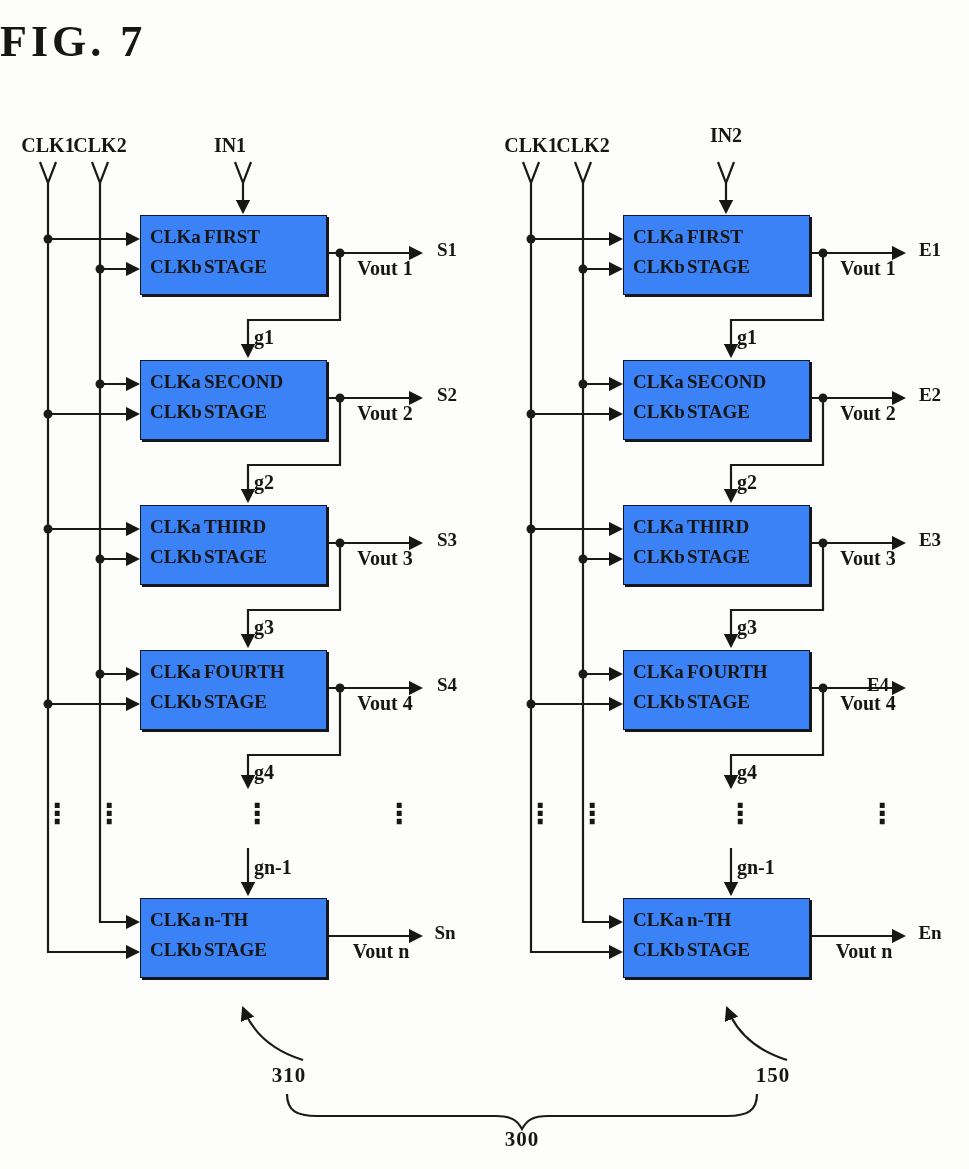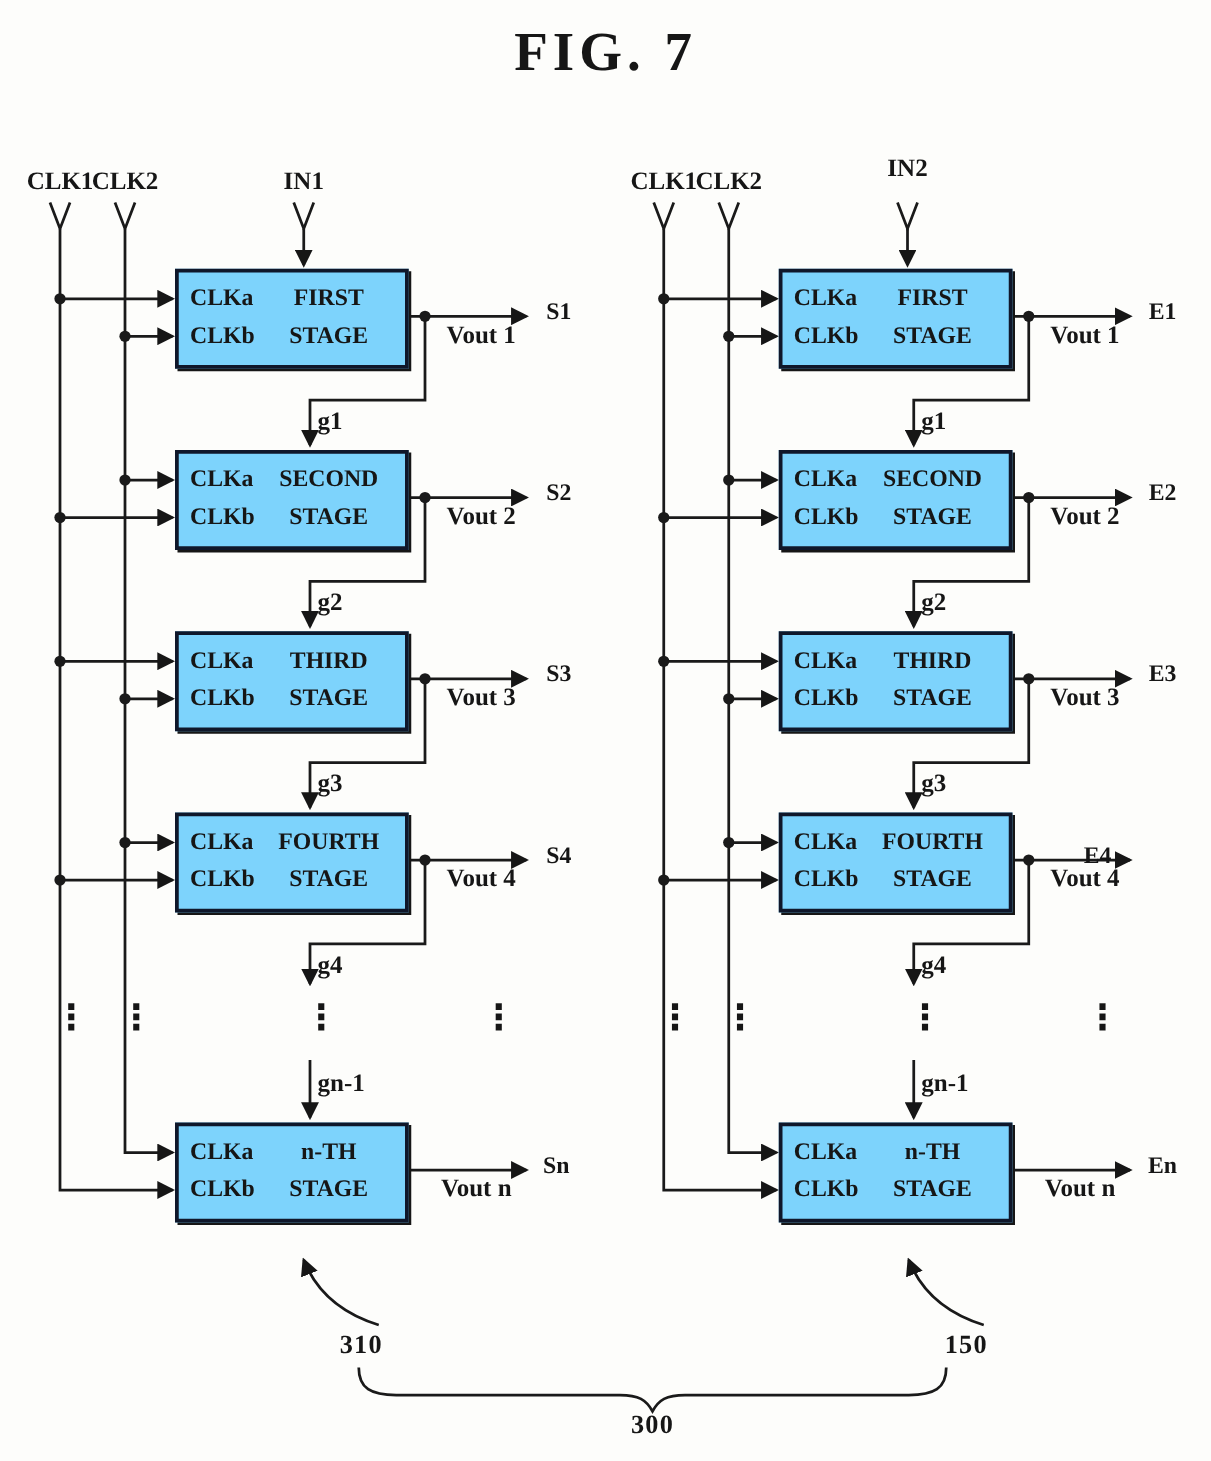--- a/index.html
+++ b/index.html
@@ -4,37 +4,37 @@
 <style>
   * { box-sizing: border-box; }
   html,body { margin:0; padding:0; background:#e9e9e7; }
   .page {
     position:relative; width:969px; height:1169px; margin:0 auto;
     background:#fdfdfb; color:#161616; overflow:hidden;
     font-family:"Liberation Serif", serif;
   }
   .wires { position:absolute; left:0; top:0; }
   .title {
-    position:absolute; left:0; right:0; top:16px; text-align:center;
+    position:absolute; left:0; right:0; top:16px; 
     font-size:44px; font-weight:600; letter-spacing:4px;
   }
   .lbl {
     position:absolute; font-size:20px; font-weight:700;
     text-align:center; white-space:nowrap; line-height:1.1;
   }
   .out { font-size:19px; }
   .carry { text-align:center; }
   .ref { font-size:21px; font-weight:700; letter-spacing:1px; }
   .stage {
     position:absolute; width:187px; height:80px;
-    border:3px solid #0f172a; box-shadow:2px 2px 0 #161616;
-    background:#7dd3fc; display:flex; padding-top:6px;
+    border:1px solid #0f172a; box-shadow:2px 2px 0 #161616;
+    background:#3b82f6; display:flex; padding-top:6px;
   }
   .stage .clks { width:63px; padding-left:9px; }
-  .stage .name { flex:1; text-align:center; padding-right:4px; }
+  .stage .name { flex:1; text-align:left; padding-right:4px; }
   .stage .row { font-size:19px; font-weight:700; line-height:30px; white-space:nowrap; }
   .vdots {
     position:absolute; font-family:"DejaVu Sans", sans-serif;
     font-size:28px; font-weight:700; line-height:1;
   }
 </style>
 </head>
 <body>
 
 <div class="page">
@@ -133,21 +133,21 @@
       <path d="M787,1060 Q742,1046 727,1008" marker-end="url(#arr)"></path>
       <path d="M287,1094 C287,1111 297,1116 317,1116 L496,1116 C511,1116 517,1120 522,1129
                C527,1120 533,1116 548,1116 L727,1116 C747,1116 757,1111 757,1094"></path>
     </g>
   </svg>
 
   <div class="title">FIG. 7</div>
 
   <div class="lbl" style="left:20px;top:134px;width:56px">CLK1</div>
   <div class="lbl" style="left:72px;top:134px;width:56px">CLK2</div>
-  <div class="lbl" style="left:215px;top:134px;width:56px">IN1</div>
+  <div class="lbl" style="left:202px;top:134px;width:56px">IN1</div>
   <div class="lbl" style="left:503px;top:134px;width:56px">CLK1</div>
   <div class="lbl" style="left:555px;top:134px;width:56px">CLK2</div>
   <div class="lbl" style="left:698px;top:124px;width:56px">IN2</div>
 
   <div class="stage" style="left:140px;top:215px">
     <div class="clks">
         <div class="row">CLKa</div>
         <div class="row">CLKb</div>
       </div>
     <div class="name">

